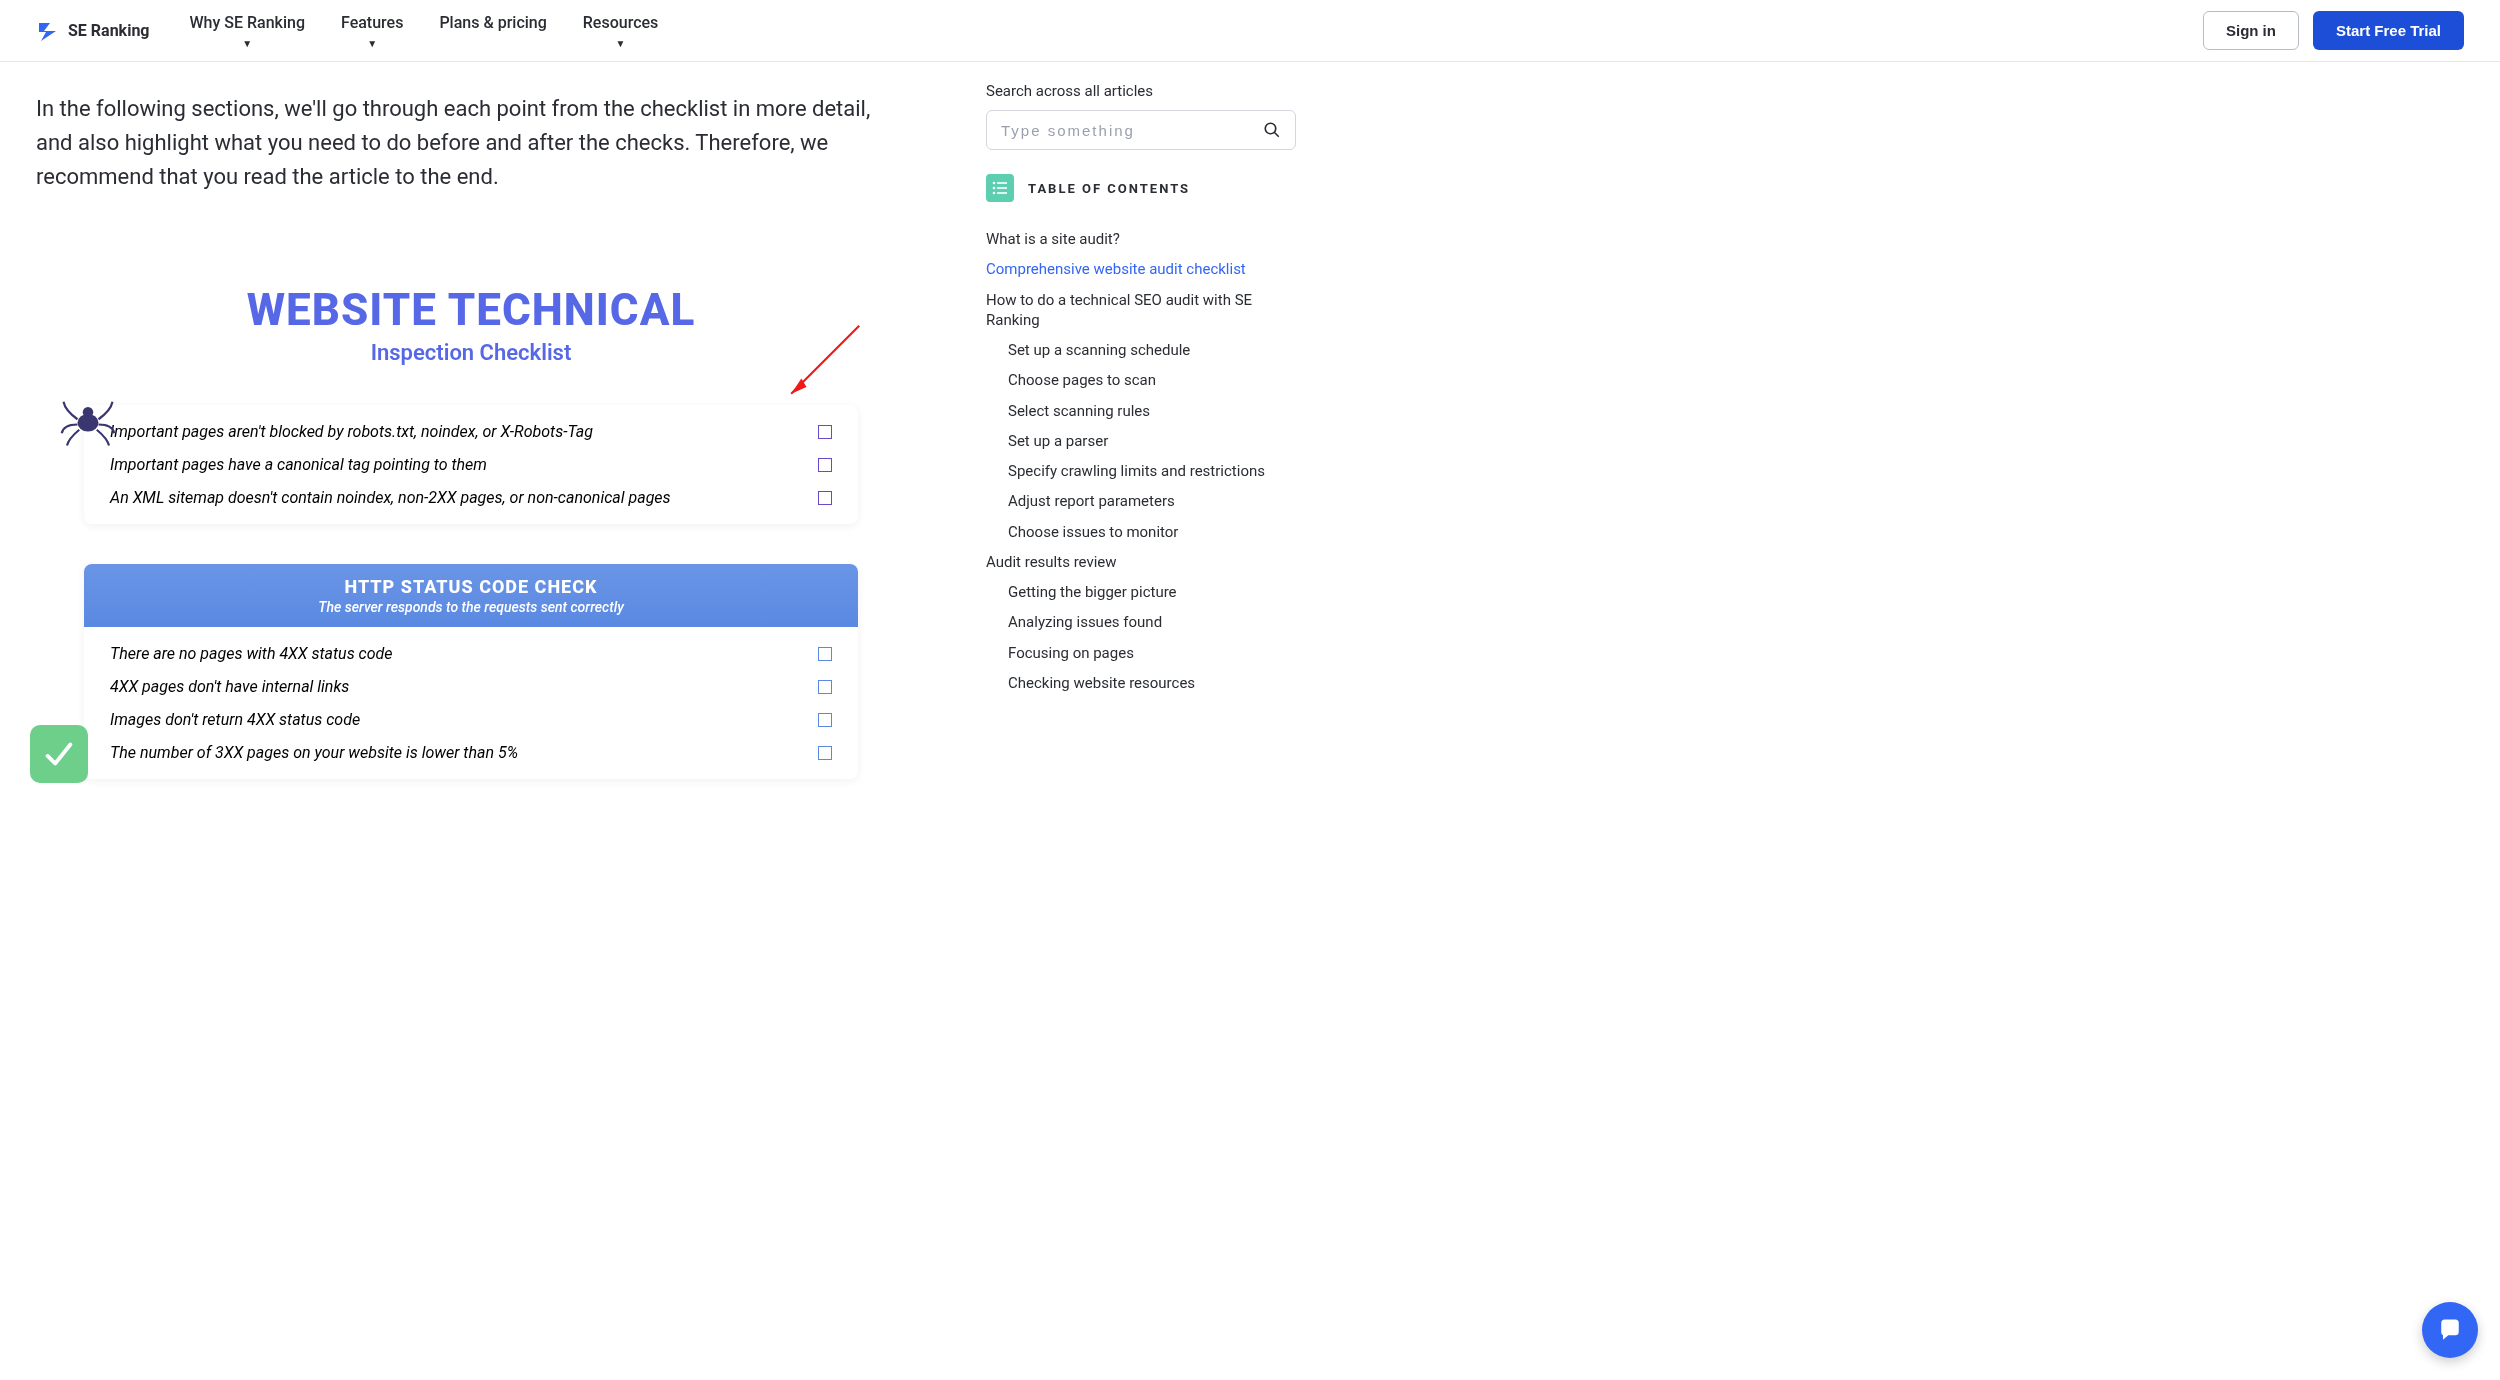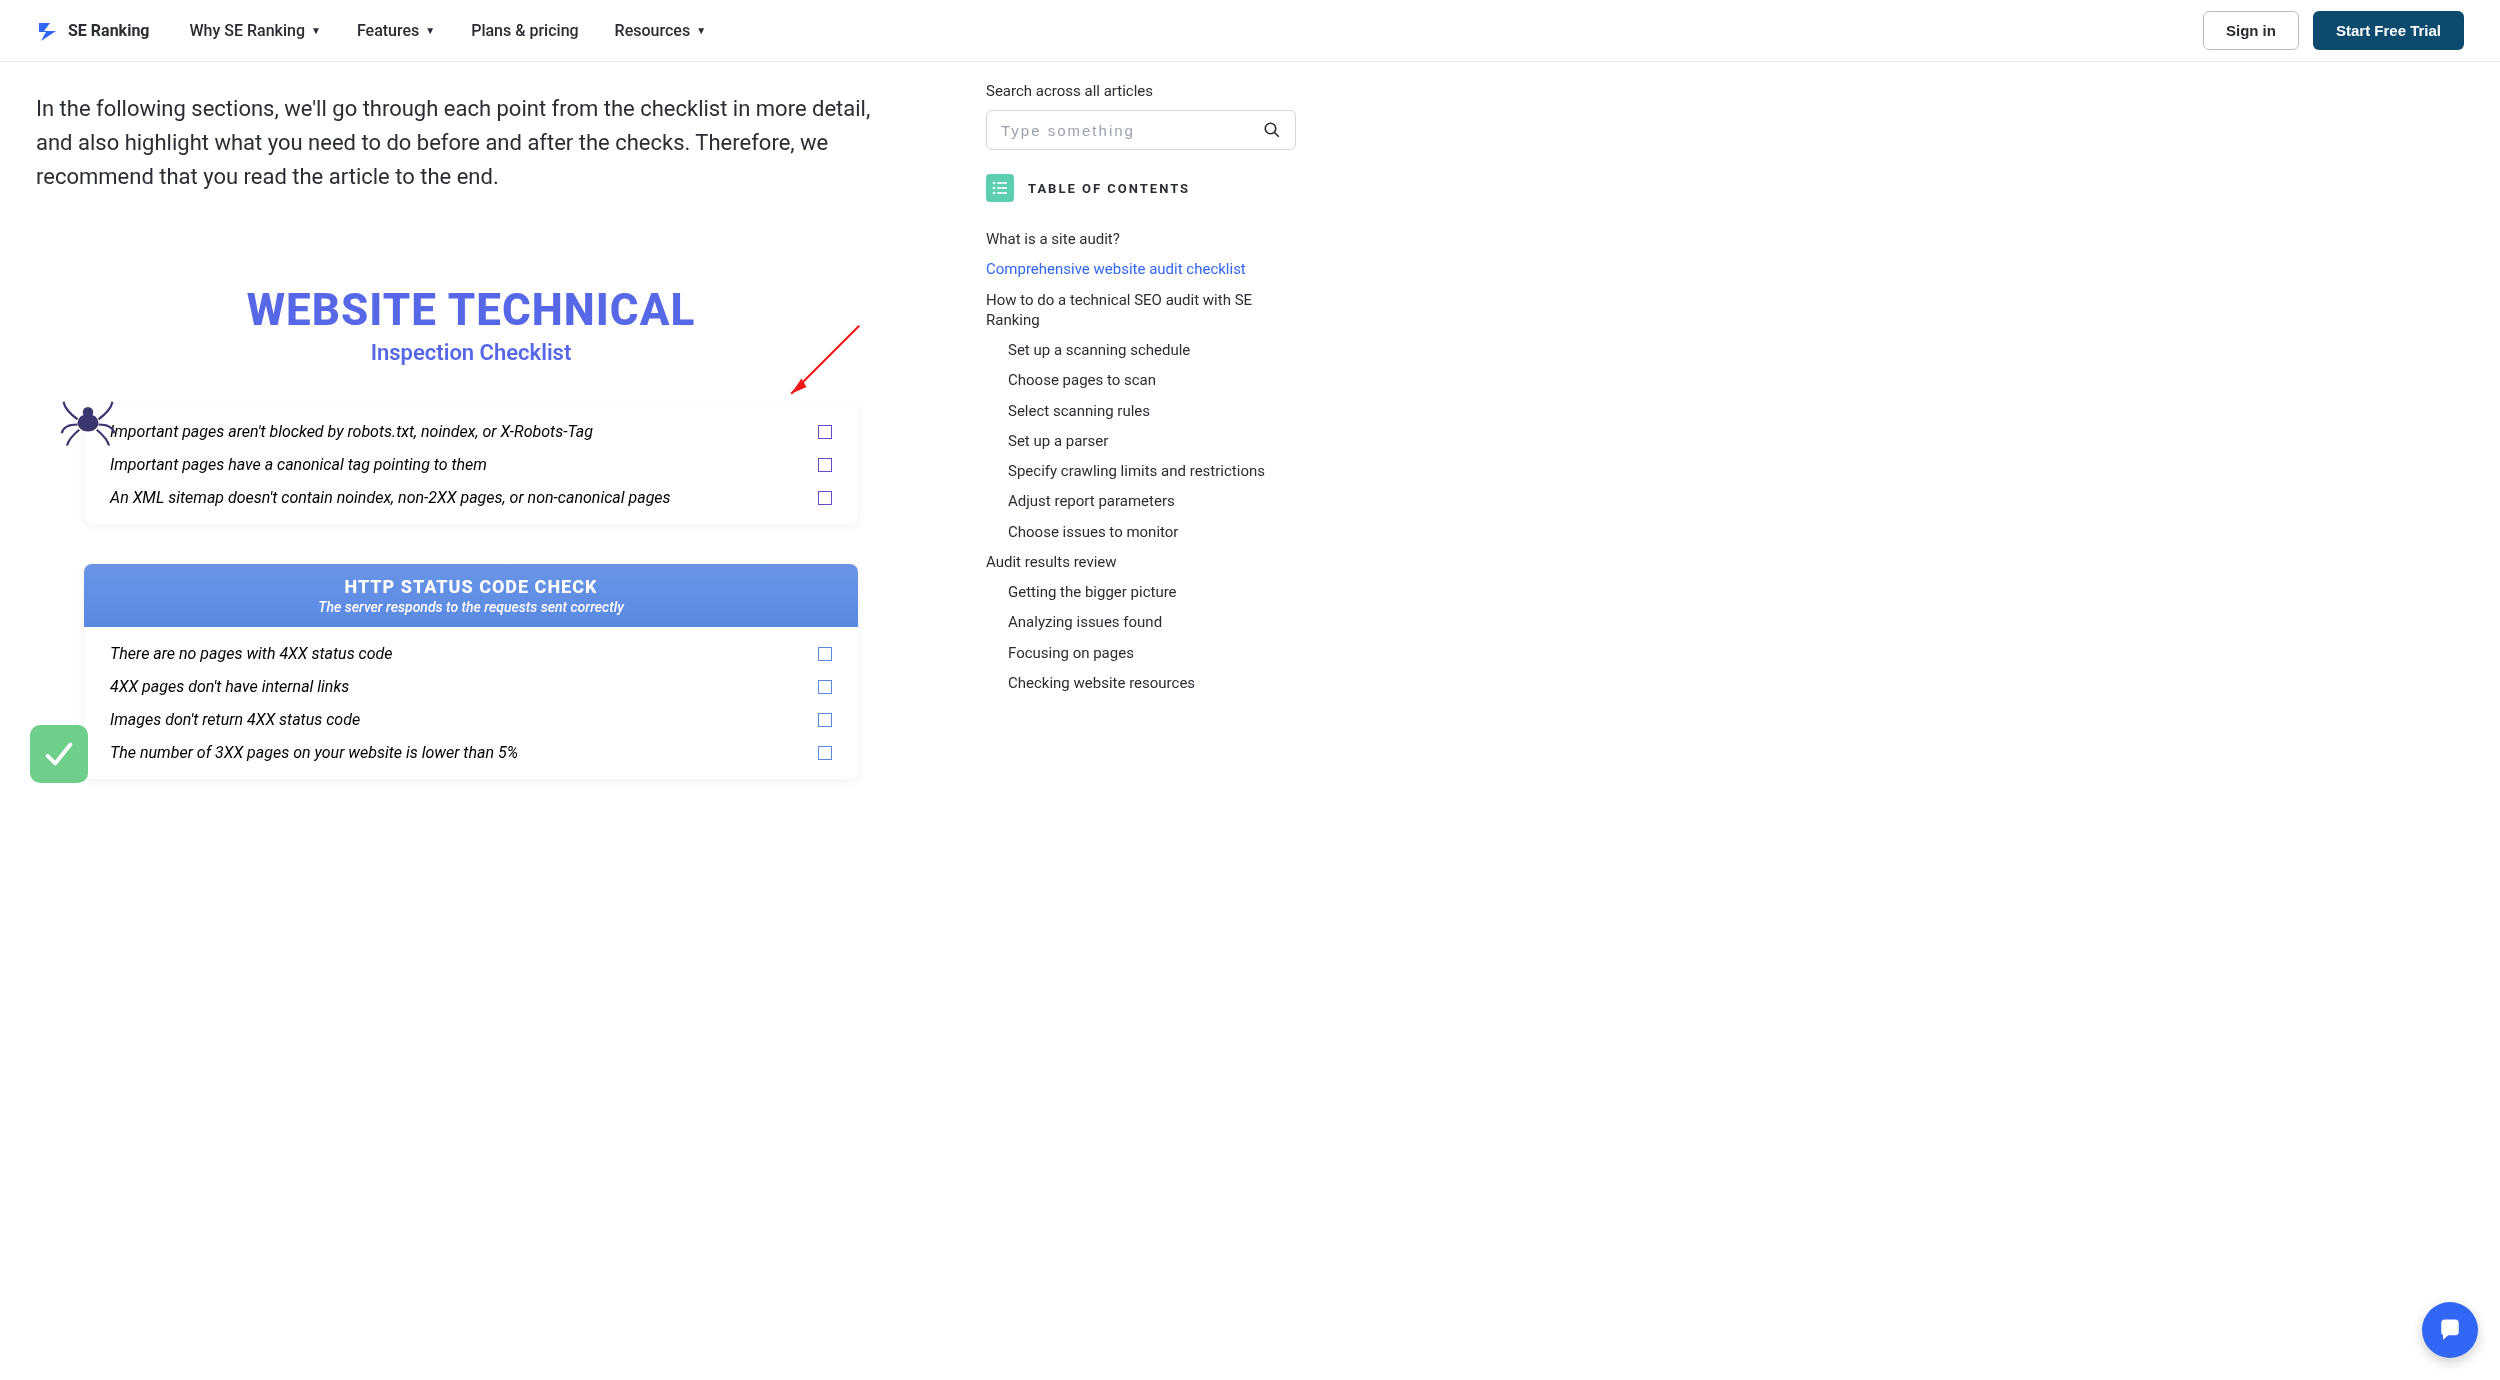--- a/index.html
+++ b/index.html
@@ -5,26 +5,26 @@
 * { margin: 0; padding: 0; box-sizing: border-box; }
 body { font-family: -apple-system, BlinkMacSystemFont, 'Segoe UI', Roboto, sans-serif; color: #2a2d33; background: #fff; }
 
 
 .header { display: flex; align-items: center; justify-content: space-between; padding: 4px 36px; height: 62px; border-bottom: 1px solid #e5e7eb; }
 .header-left { display: flex; align-items: center; gap: 40px; }
 .logo { display: flex; align-items: center; gap: 8px; }
 .logo-mark { width: 24px; height: 24px; }
 .logo-text { font-weight: 700; font-size: 16px; }
 .nav { display: flex; gap: 36px; }
-.nav-item { display: flex; align-items: center; gap: 6px; font-size: 16px; font-weight: 500; cursor: pointer; color: #2a2d33; }
+.nav-item { display: flex; align-items: center; gap: 6px; font-size: 16px; font-weight: 500; cursor: pointer; color: #2a2d33; flex-direction: column; }
 .nav-item .chev { font-size: 10px; }
 .header-right { display: flex; gap: 14px; align-items: center; }
 .btn { padding: 10px 22px; border-radius: 6px; font-size: 15px; font-weight: 600; cursor: pointer; border: 1px solid transparent; }
 .btn-outline { background: #fff; border: 1px solid #b7bcc6; color: #2a2d33; }
-.btn-primary { background: #0c4a6e; color: #fff; }
+.btn-primary { background: #1d4ed8; color: #fff; }
 
 
 .container { display: flex; padding: 20px 36px 40px 36px; gap: 80px; max-width: 1480px; }
 .main { flex: 1; max-width: 870px; }
 .sidebar { width: 310px; flex-shrink: 0; }
 
 
 .intro-copy p { margin-top: 10px; font-size: 22px; line-height: 1.55; color: #2a2d33; }
 
 

